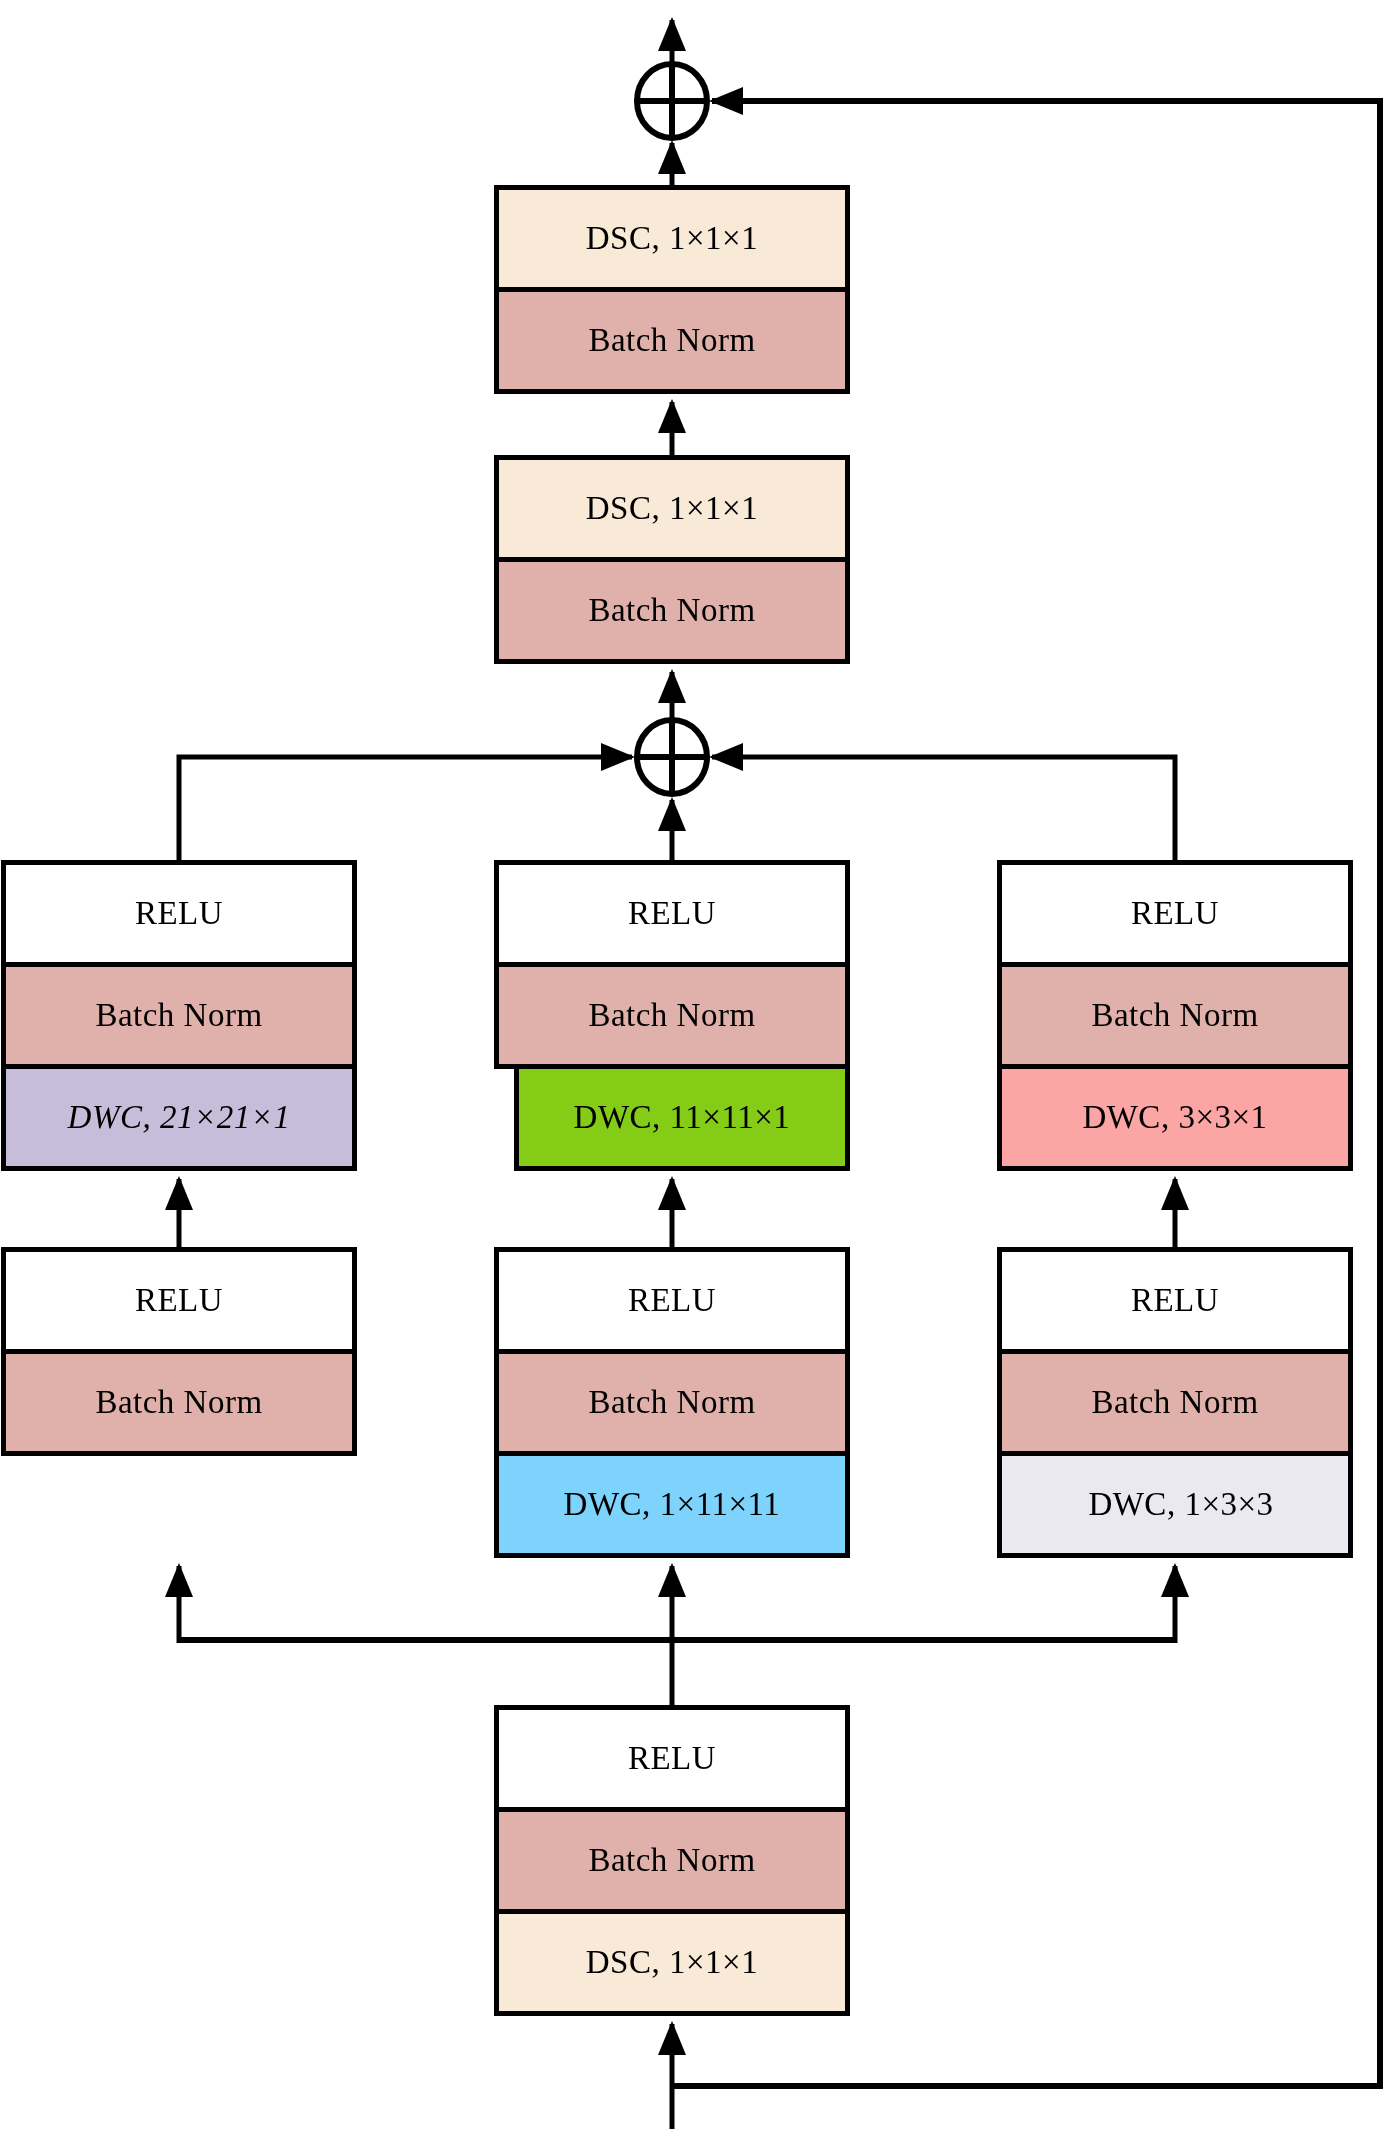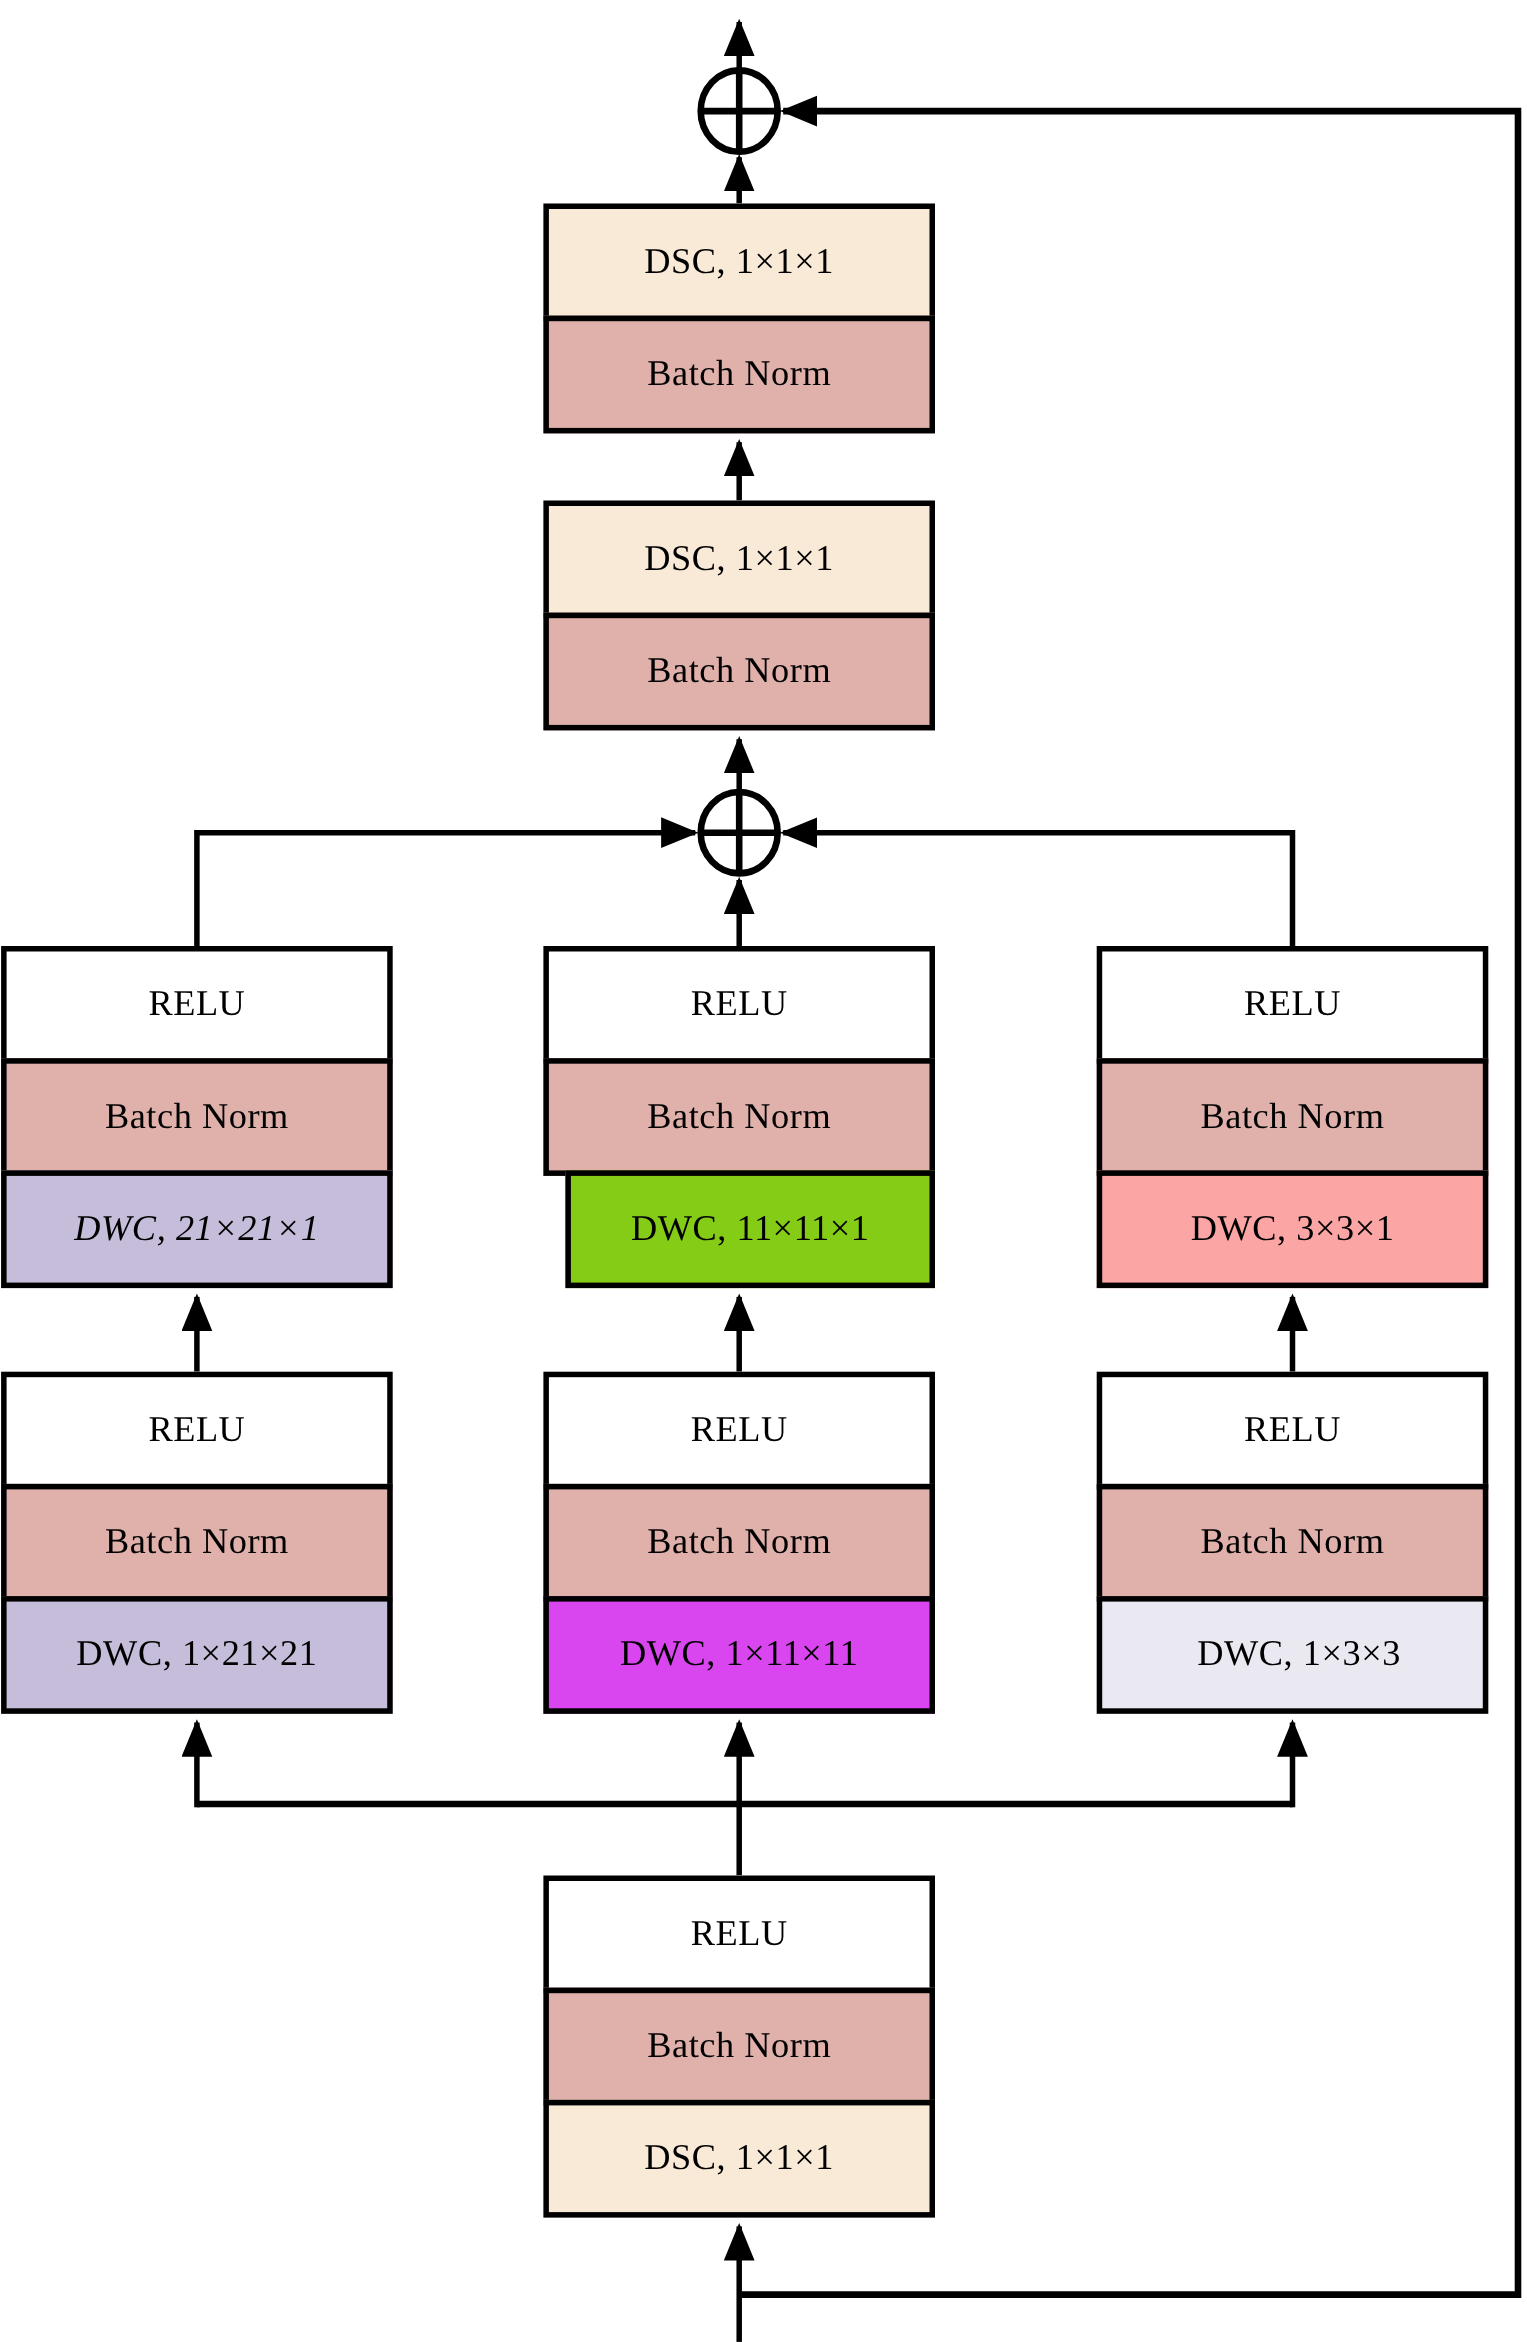--- a/index.html
+++ b/index.html
@@ -117,27 +117,26 @@
 
   <div class="block" style="left:997px;top:860px;">
     <div class="cell" style="background-color: rgb(255, 255, 255);">RELU</div>
     <div class="cell" style="background-color: rgb(224, 176, 171);">Batch Norm</div>
     <div class="cell" style="background-color: #fca5a5;">DWC, 3×3×1</div>
   </div>
 
   <div class="block" style="left:1px;top:1247px;">
     <div class="cell" style="background-color: rgb(255, 255, 255);">RELU</div>
     <div class="cell" style="background-color: rgb(224, 176, 171);">Batch Norm</div>
-    <div class="cell" style="background-color: rgb(197, 189, 217);">DWC, 1×21×21</div>
   </div>
 
   <div class="block" style="left:494px;top:1247px;">
     <div class="cell" style="background-color: rgb(255, 255, 255);">RELU</div>
     <div class="cell" style="background-color: rgb(224, 176, 171);">Batch Norm</div>
-    <div class="cell" style="background-color: #d946ef;">DWC, 1×11×11</div>
+    <div class="cell" style="background-color: #7dd3fc;">DWC, 1×11×11</div>
   </div>
 
   <div class="block" style="left:997px;top:1247px;">
     <div class="cell" style="background-color: rgb(255, 255, 255);">RELU</div>
     <div class="cell" style="background-color: rgb(224, 176, 171);">Batch Norm</div>
     <div class="cell" style="background-color: rgb(234, 232, 241); padding-left: 12px;">DWC, 1×3×3</div>
   </div>
 
   <div class="block" style="left:494px;top:1705px;">
     <div class="cell" style="background-color: rgb(255, 255, 255);">RELU</div>

